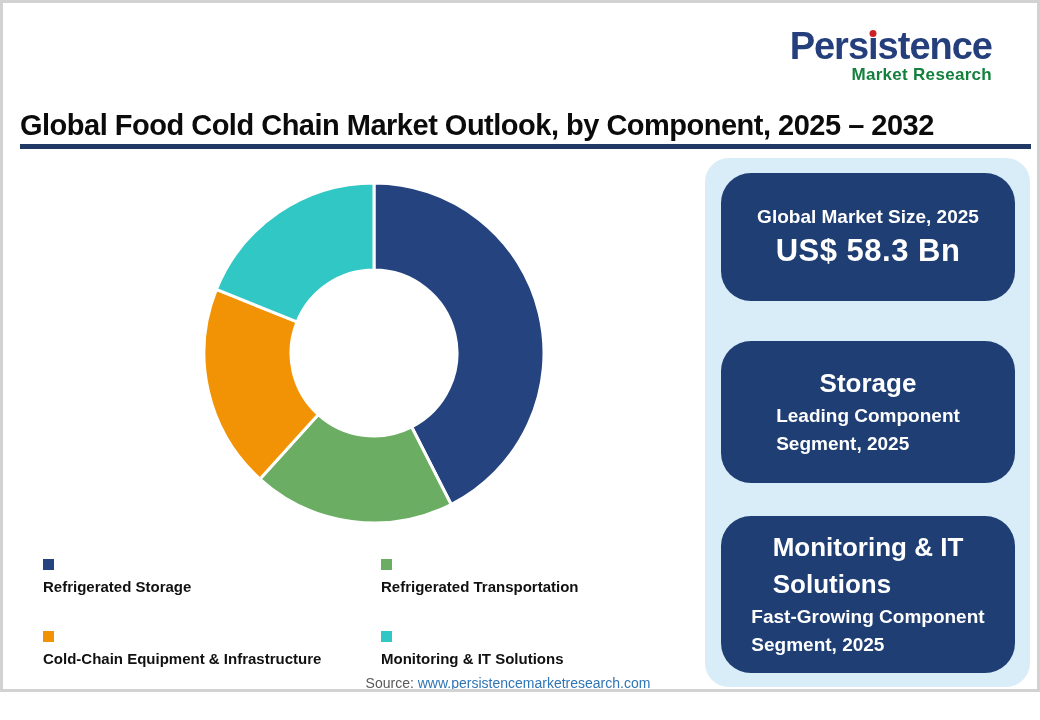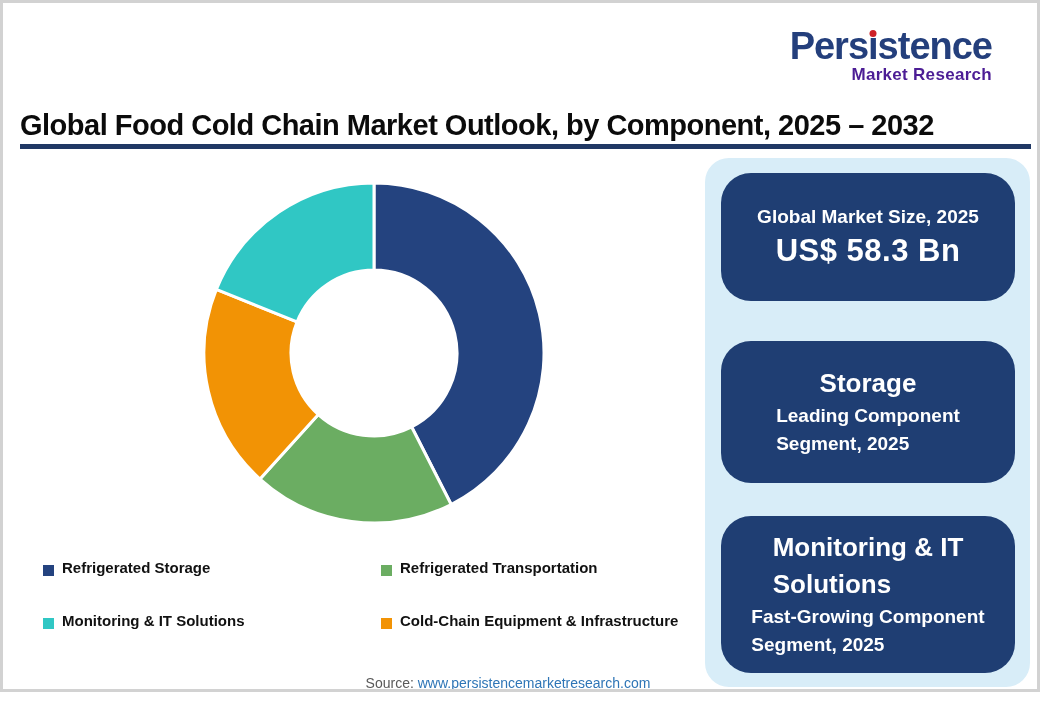--- a/index.html
+++ b/index.html
@@ -7,31 +7,31 @@
   .page {
     position:relative; width:1040px; height:692px;
     background:#ffffff; border:3px solid #d2d2d2; overflow:hidden;
   }
   
   .logo { position:absolute; top:24px; right:45px; text-align:right; line-height:1; }
   .logo-brand { font-size:38px; font-weight:700; color:#243F7C; letter-spacing:-1px; }
   .iwrap { position:relative; display:inline-block; }
   .idot { position:absolute; top:3px; left:50%; transform:translateX(-50%);
           width:7px; height:7px; border-radius:50%; background:#CE2127; }
-  .logo-sub { font-size:17px; font-weight:700; color:#4c1d95; margin-top:1px; letter-spacing:0.3px; }
+  .logo-sub { font-size:17px; font-weight:700; color:#15803d; margin-top:1px; letter-spacing:0.3px; }
   
   .title { position:absolute; left:17px; top:106px; width:1000px;
            font-size:29px; font-weight:700; color:#0b0b0b; letter-spacing:-0.5px; white-space:nowrap; }
   .title-rule { position:absolute; left:17px; top:141px; width:1011px; height:5px; background:#203864; }
   
   .donut { position:absolute; left:197px; top:176px; width:348px; height:348px; }
   
   .legend { position:absolute; left:40px; top:556px; width:632px;
             display:grid; grid-template-columns:338px 1fr; row-gap:36px; }
-  .legend-item { display:flex; align-items:flex-end; gap:8px; }
+  .legend-item { display:flex; align-items:flex-start; gap:8px;flex-direction:column; }
   .legend-swatch { width:11px; height:11px; flex:0 0 11px; }
   .legend-label { font-size:15px; font-weight:700; color:#111; white-space:nowrap; }
   
   .panel { position:absolute; left:702px; top:155px; width:325px; height:529px;
            background:#D8EDF8; border-radius:24px; }
   .card { position:absolute; left:16px; width:294px; background:#1F3E73; border-radius:30px;
           color:#ffffff; display:flex; flex-direction:column; justify-content:center;
           align-items:center; text-align:left; }
   .card-1 { top:15px;  height:128px; }
   .card-2 { top:183px; height:142px; }
@@ -68,26 +68,26 @@
   <div class="legend">
     <div class="legend-item">
       <span class="legend-swatch" style="background: rgb(36, 67, 127);"></span>
       <span class="legend-label">Refrigerated Storage</span>
     </div>
     <div class="legend-item">
       <span class="legend-swatch" style="background: rgb(107, 173, 98);"></span>
       <span class="legend-label">Refrigerated Transportation</span>
     </div>
     <div class="legend-item">
+      <span class="legend-swatch" style="background: rgb(242, 147, 5);"></span>
+      <span class="legend-label">Cold-Chain Equipment &amp; Infrastructure</span>
+    </div>
+    <div class="legend-item">
       <span class="legend-swatch" style="background: rgb(48, 199, 196);"></span>
       <span class="legend-label">Monitoring &amp; IT Solutions</span>
-    </div>
-    <div class="legend-item">
-      <span class="legend-swatch" style="background: rgb(242, 147, 5);"></span>
-      <span class="legend-label">Cold-Chain Equipment &amp; Infrastructure</span>
     </div>
   </div>
 
   <div class="panel">
 
     <div class="card card-1">
       <div class="card-title-sm">Global Market Size, 2025</div>
       <div class="card-value">US$ 58.3 Bn</div>
     </div>
 

